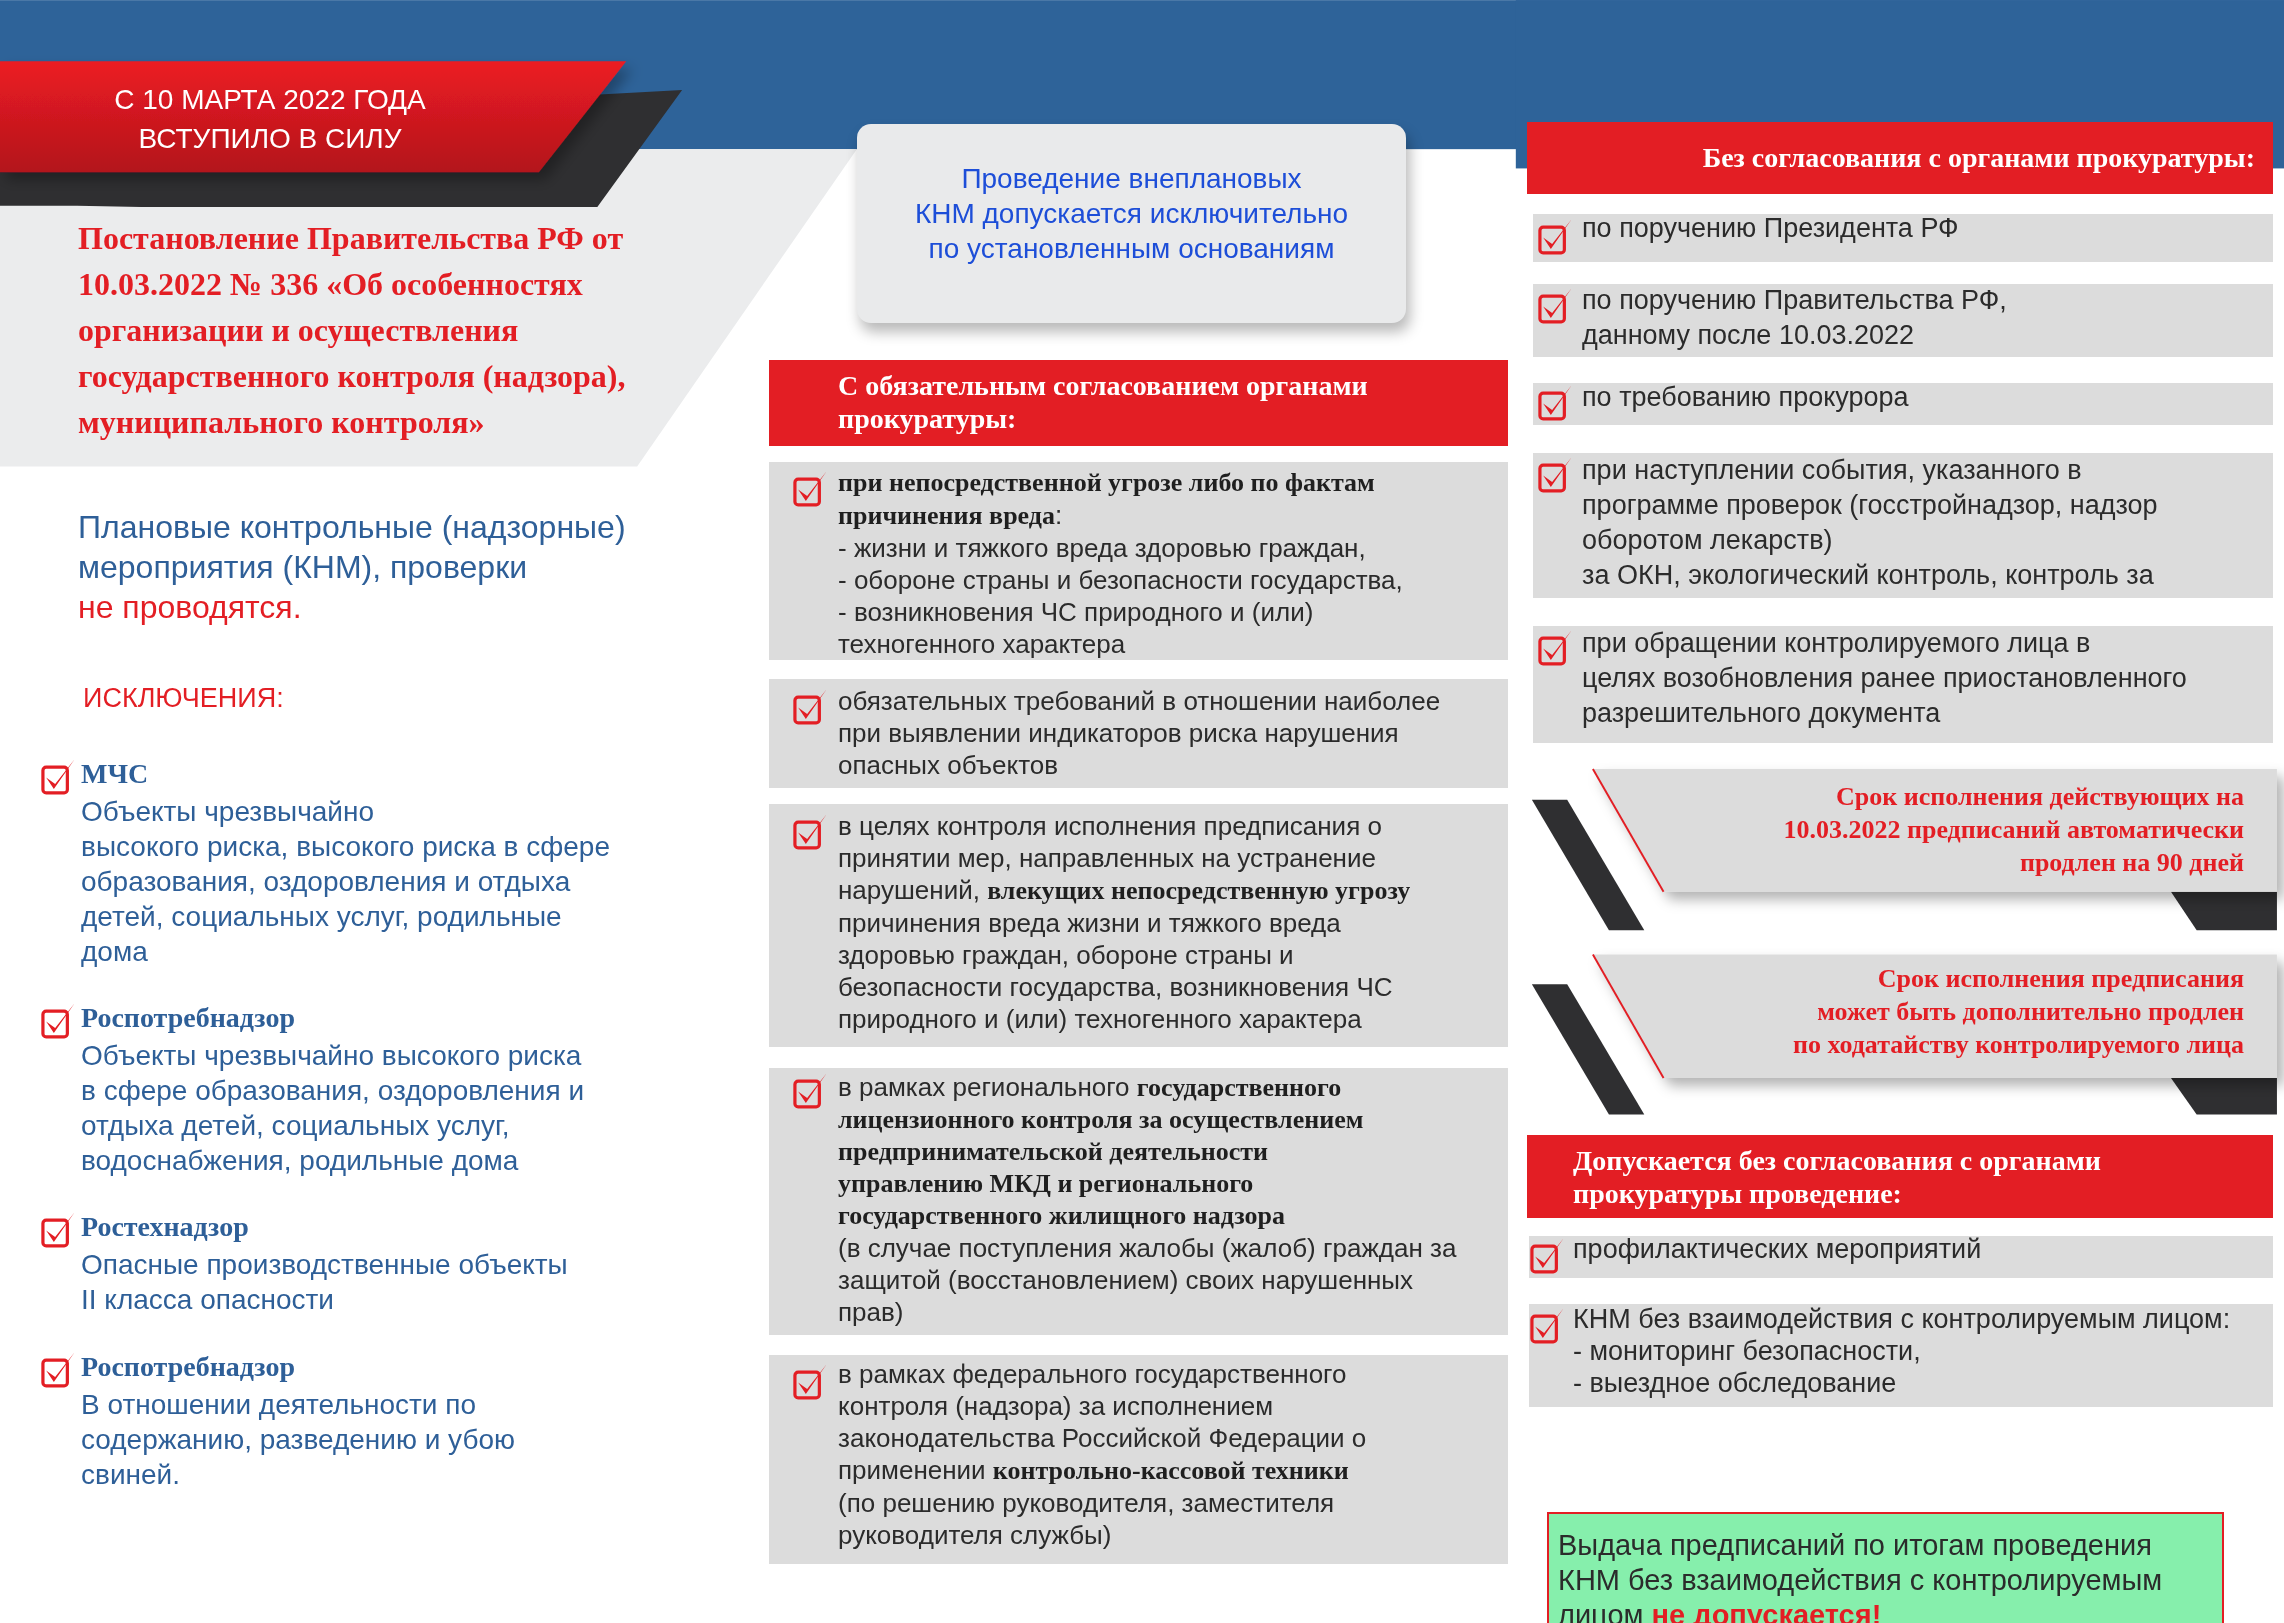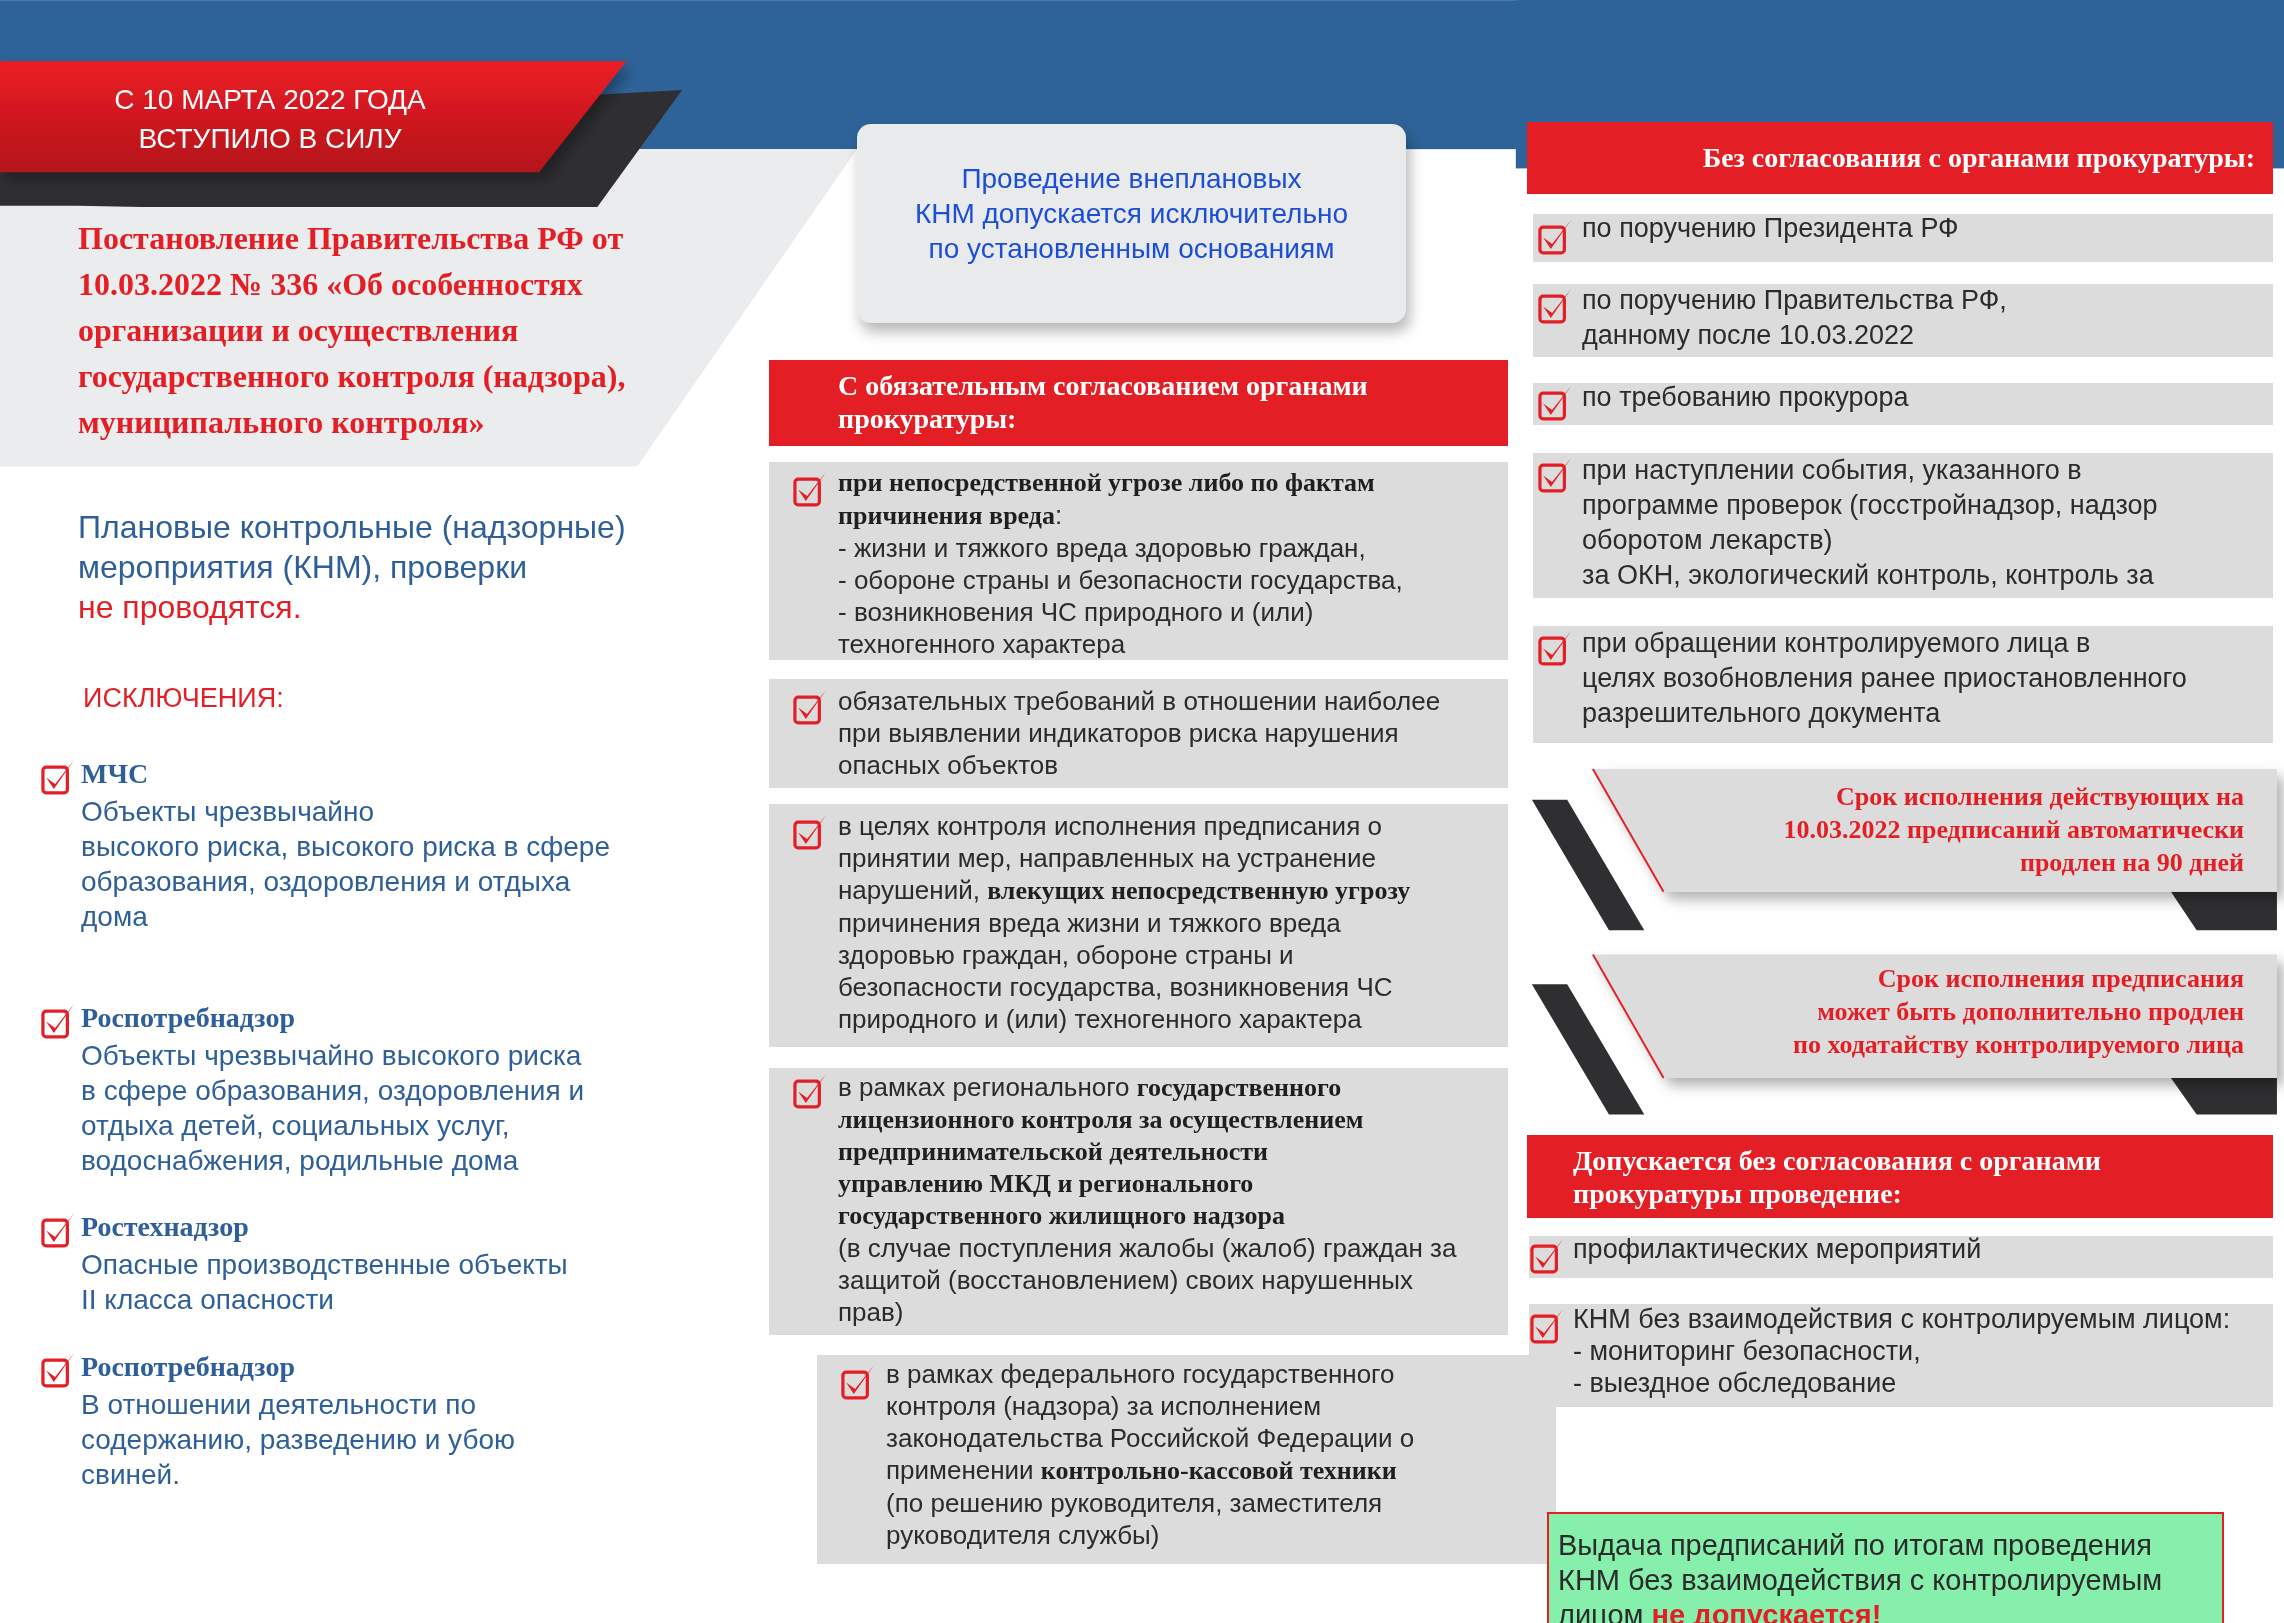--- a/index.html
+++ b/index.html
@@ -108,20 +108,21 @@
 
 <div class="exc-item" style="top:758px;">
   <svg class="cb" style="left:0;top:0" viewBox="0 0 56 60" width="36" height="39">
       <use href="#cbx"></use>
     </svg>
   <div class="name">МЧС</div>
   <div class="desc">
     <span class="ln">Объекты чрезвычайно</span>
     <span class="ln">высокого риска, высокого риска в сфере</span>
     <span class="ln">образования, оздоровления и отдыха</span>
+    <span class="ln">детей, социальных услуг, родильные</span>
     <span class="ln">дома</span>
   </div>
 </div>
 <div class="exc-item" style="top:1002px;">
   <svg class="cb" style="left:0;top:0" viewBox="0 0 56 60" width="36" height="39">
       <use href="#cbx"></use>
     </svg>
   <div class="name">Роспотребнадзор</div>
   <div class="desc">
     <span class="ln">Объекты чрезвычайно высокого риска</span>
@@ -216,21 +217,21 @@
     <span class="ln b">лицензионного контроля за осуществлением</span>
     <span class="ln b">предпринимательской деятельности</span>
     <span class="ln b">управлению МКД и регионального</span>
     <span class="ln b">государственного жилищного надзора</span>
     <span class="ln">(в случае поступления жалобы (жалоб) граждан за</span>
     <span class="ln">защитой (восстановлением) своих нарушенных</span>
     <span class="ln">прав)</span>
   </div>
 </div>
 
-<div class="gray-item" style="left:769px;top:1355px;width:739px;height:209px;margin-left:48px;">
+<div class="gray-item" style="left:769px;top:1355px;width:739px;height:209px;">
   <svg class="cb" style="left:24.4px;top:7.7px" viewBox="0 0 56 60" width="36" height="39">
       <use href="#cbx"></use>
     </svg>
   <div class="txt" style="left:69px;top:2.6px;">
     <span class="ln">в рамках федерального государственного</span>
     <span class="ln">контроля (надзора) за исполнением</span>
     <span class="ln">законодательства Российской Федерации о</span>
     <span class="ln"><span>применении </span><span class="b">контрольно-кассовой техники</span></span>
     <span class="ln">(по решению руководителя, заместителя</span>
     <span class="ln">руководителя службы)</span>

